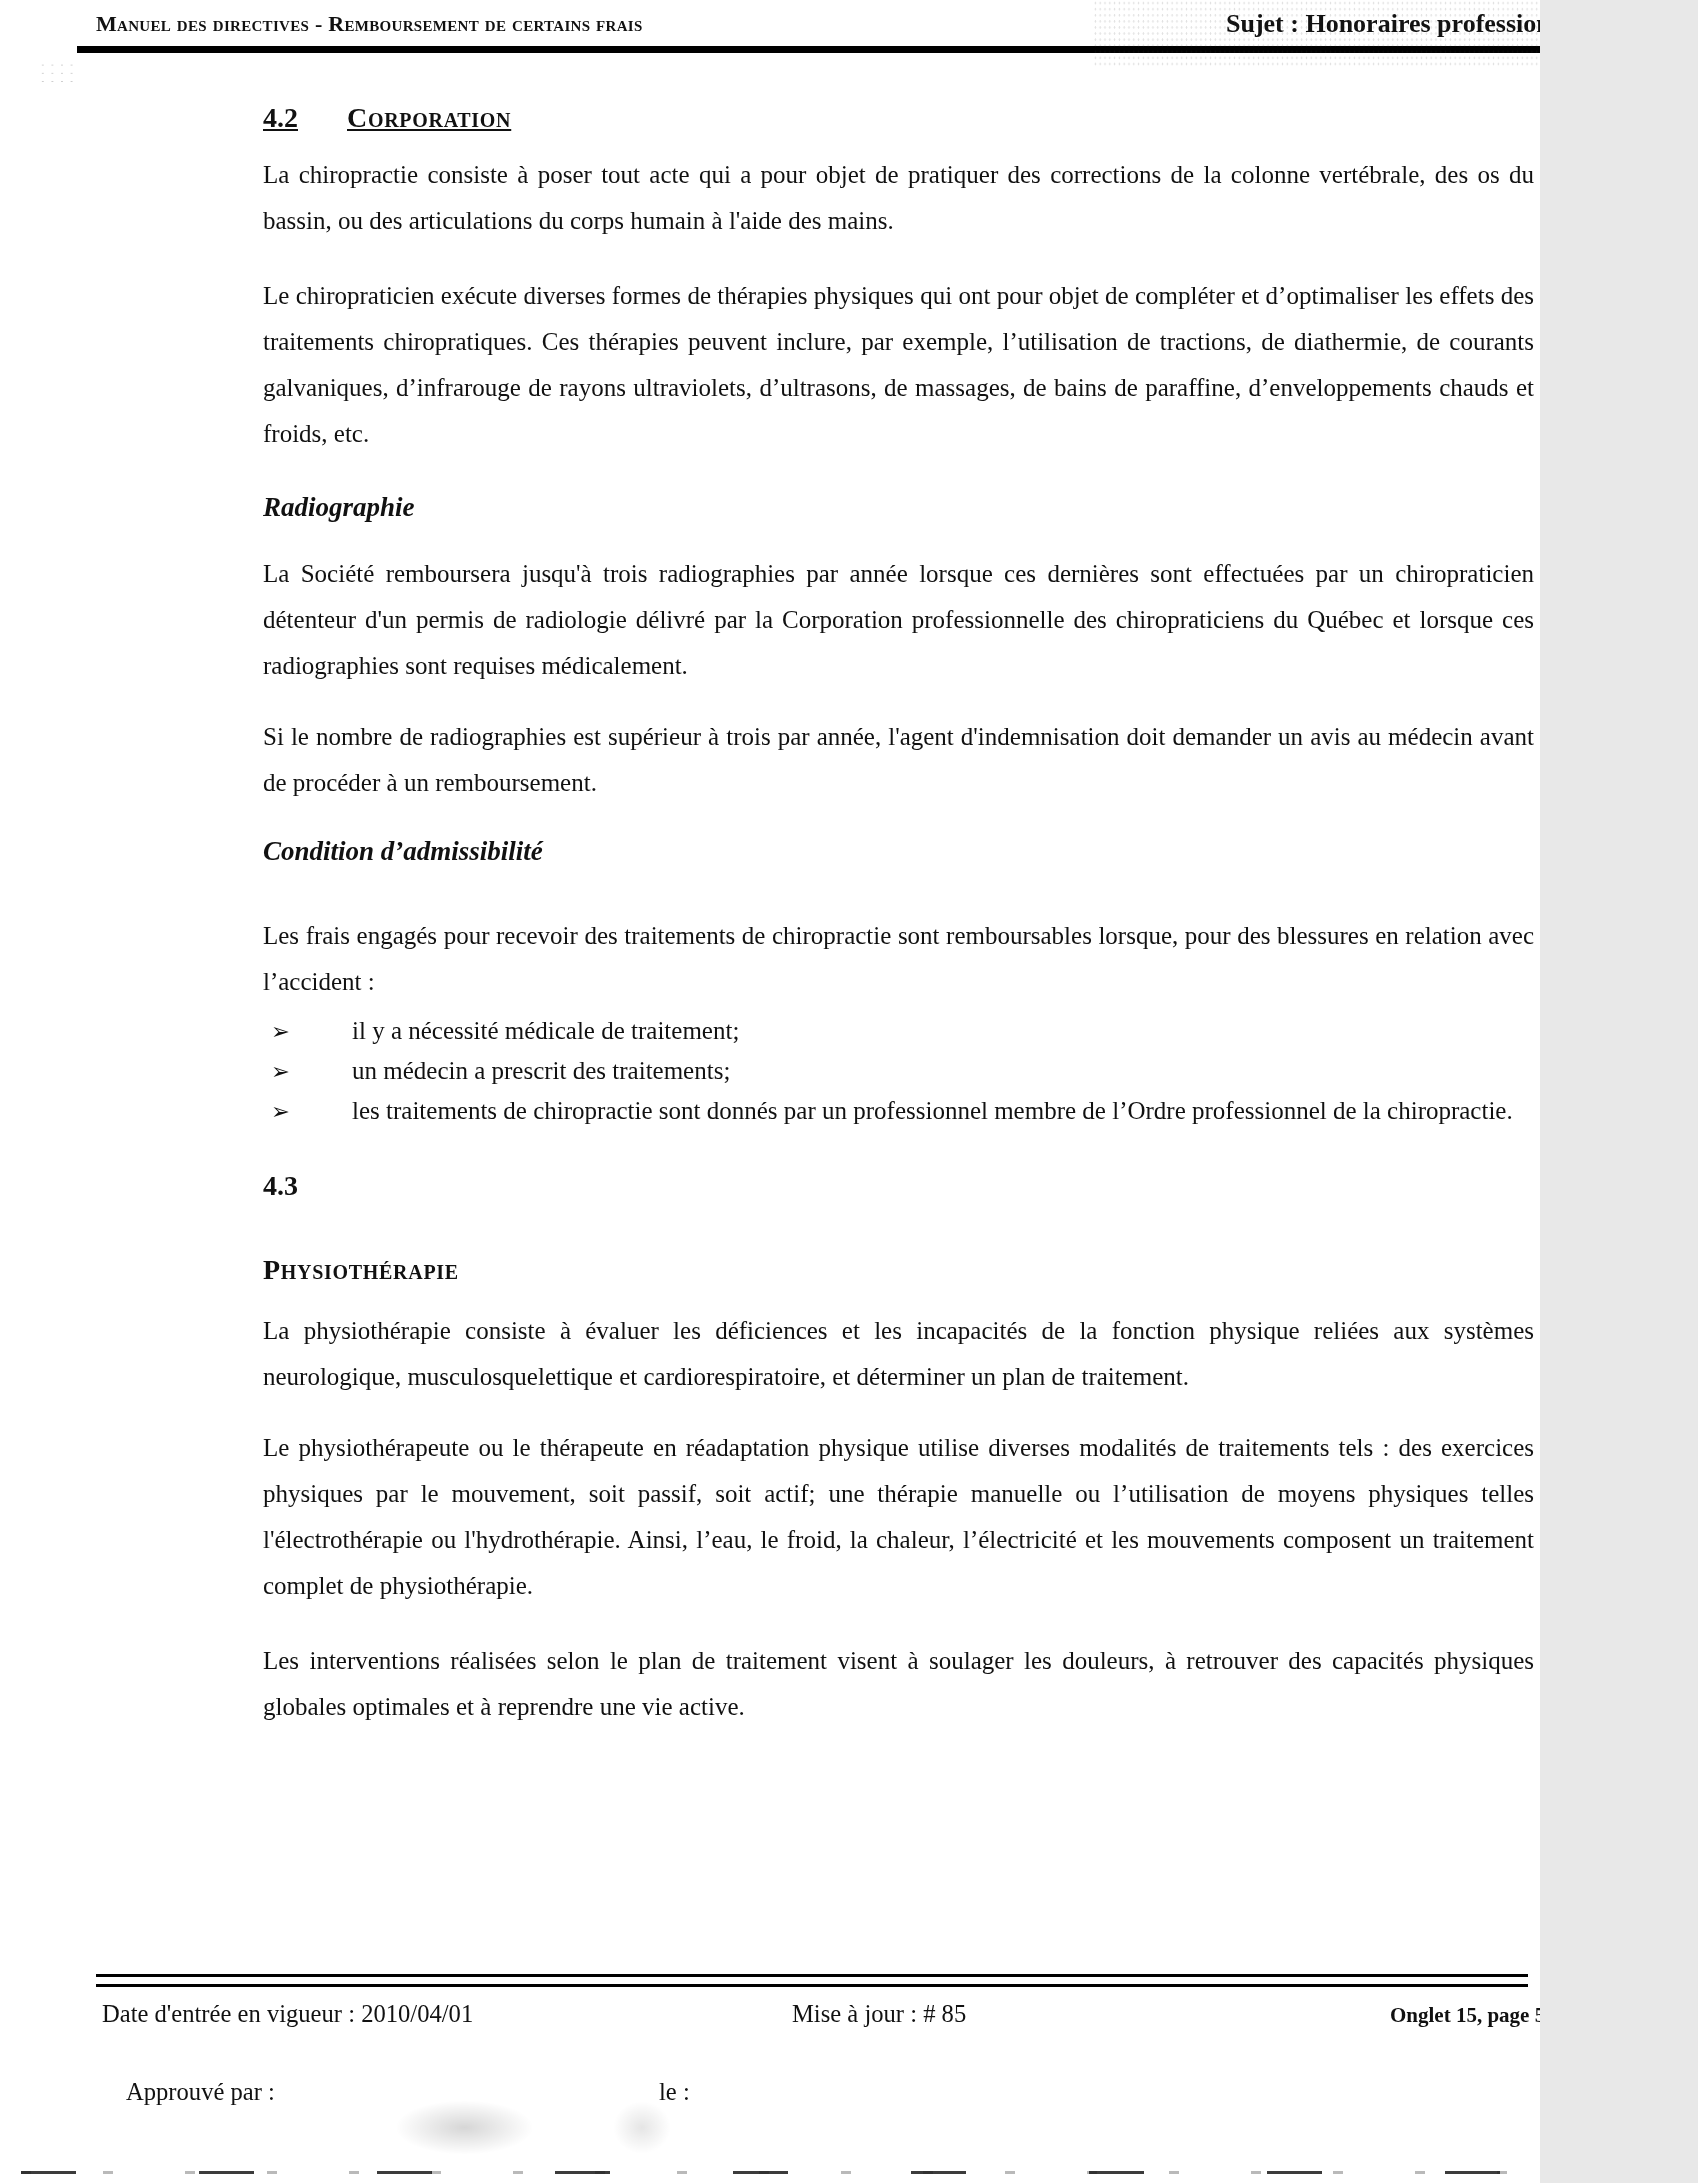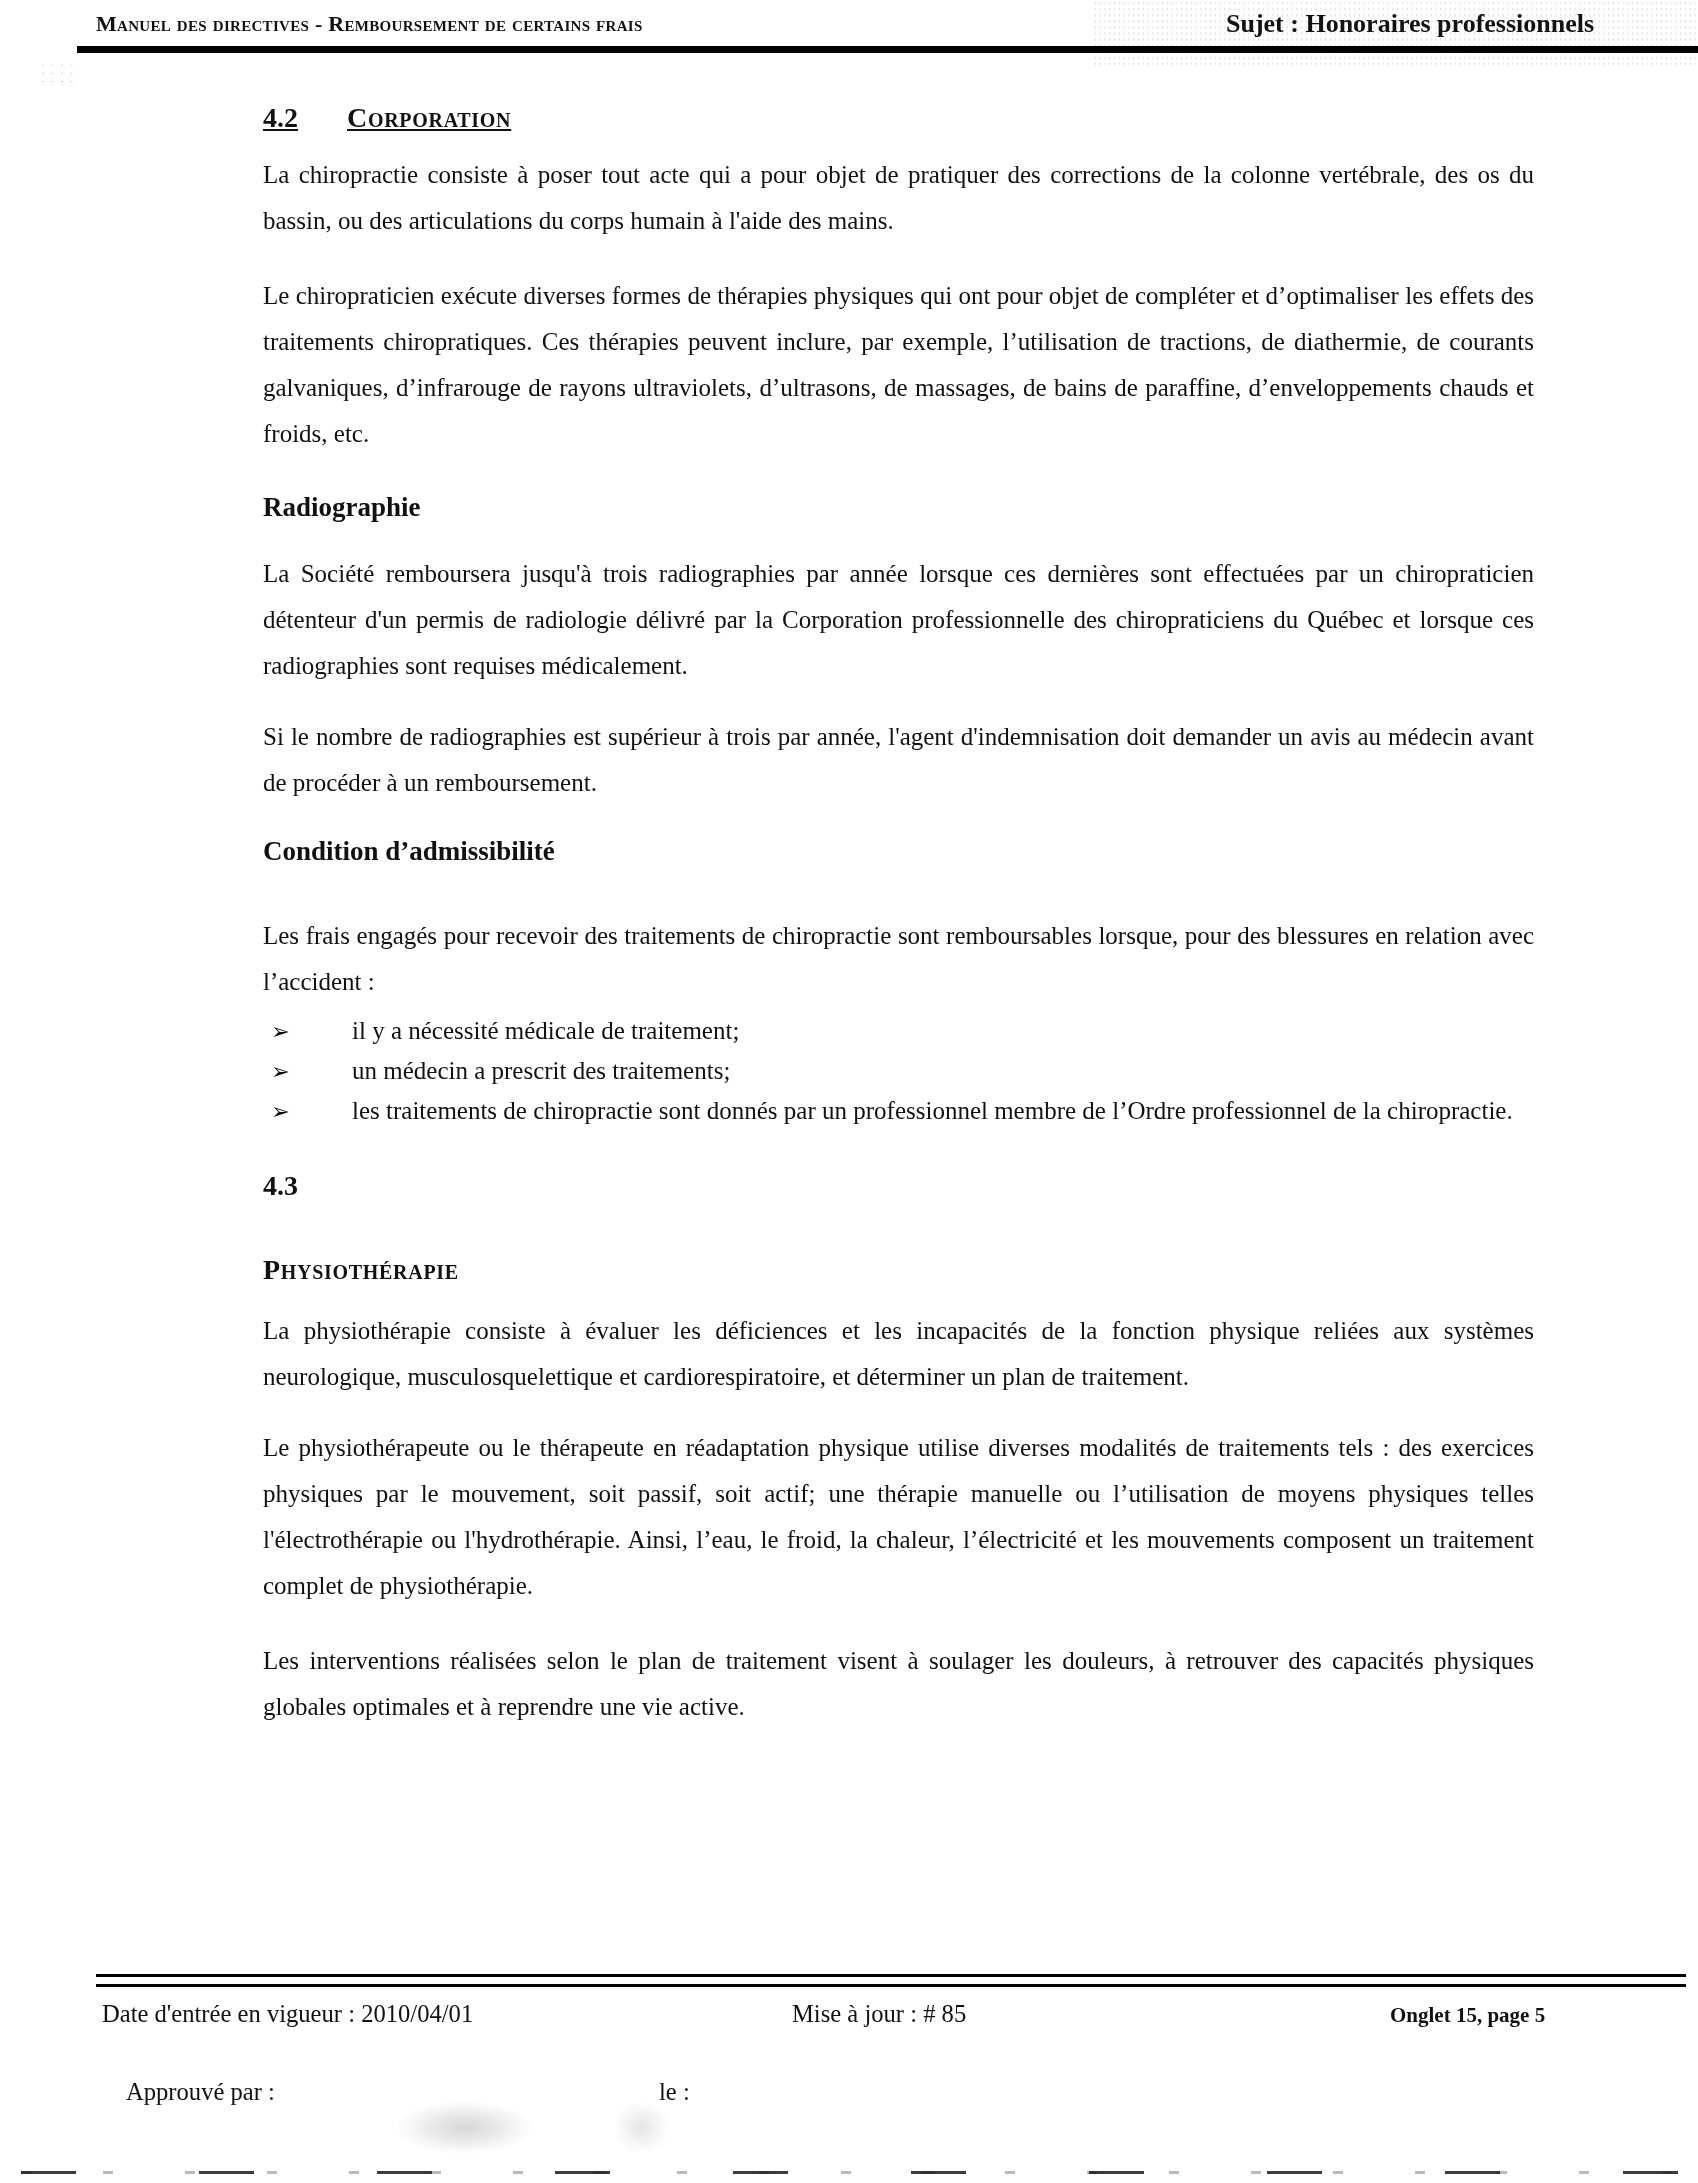--- a/index.html
+++ b/index.html
@@ -1,18 +1,18 @@
 <!DOCTYPE html>
 <html lang="fr" style="font-size:11px"><head>
 <meta charset="utf-8">
 <style>
   html,body{margin:0;padding:0;background:#e8e8e8;}
   .page{
     position:relative;
-    width:1698px;height:2183px;
+    width:1540px;height:2183px;
     background:#ffffff;
     overflow:hidden;
     font-family:"Liberation Serif","DejaVu Serif",serif;
     color:#111;
   }
   
   .hdr-left{
     position:absolute;left:96px;top:9.6px;
     font-weight:bold;font-size:22px;line-height:27px;
     font-variant:small-caps;letter-spacing:0.3px;white-space:nowrap;
@@ -41,20 +41,21 @@
   }
   .h-section{
     display:flex;align-items:baseline;
     font-weight:bold;font-size:28px;line-height:33px;
   }
   .h-section .num{flex:0 0 84px;}
   .h-section .ttl{font-variant:small-caps;letter-spacing:0.7px;}
   .h-sub{
     font-weight:bold;font-size:27px;line-height:33px;margin:0;
     text-align:left;
+    font-style:italic;
   }
   .mb26{margin-bottom:18px !important;text-decoration:underline;}
   .mb32{margin-bottom:22px !important;flex-direction:column;}
   .mb36{margin-bottom:24.6px !important;}
   .mb39{margin-bottom:27px !important;}
   .mb42{margin-bottom:29px !important;}
   .mb50{margin-bottom:34px !important;}
   .mb66{margin-bottom:45px !important;}
   .mb10{margin-bottom:6.8px !important;}
   ul.conditions{

